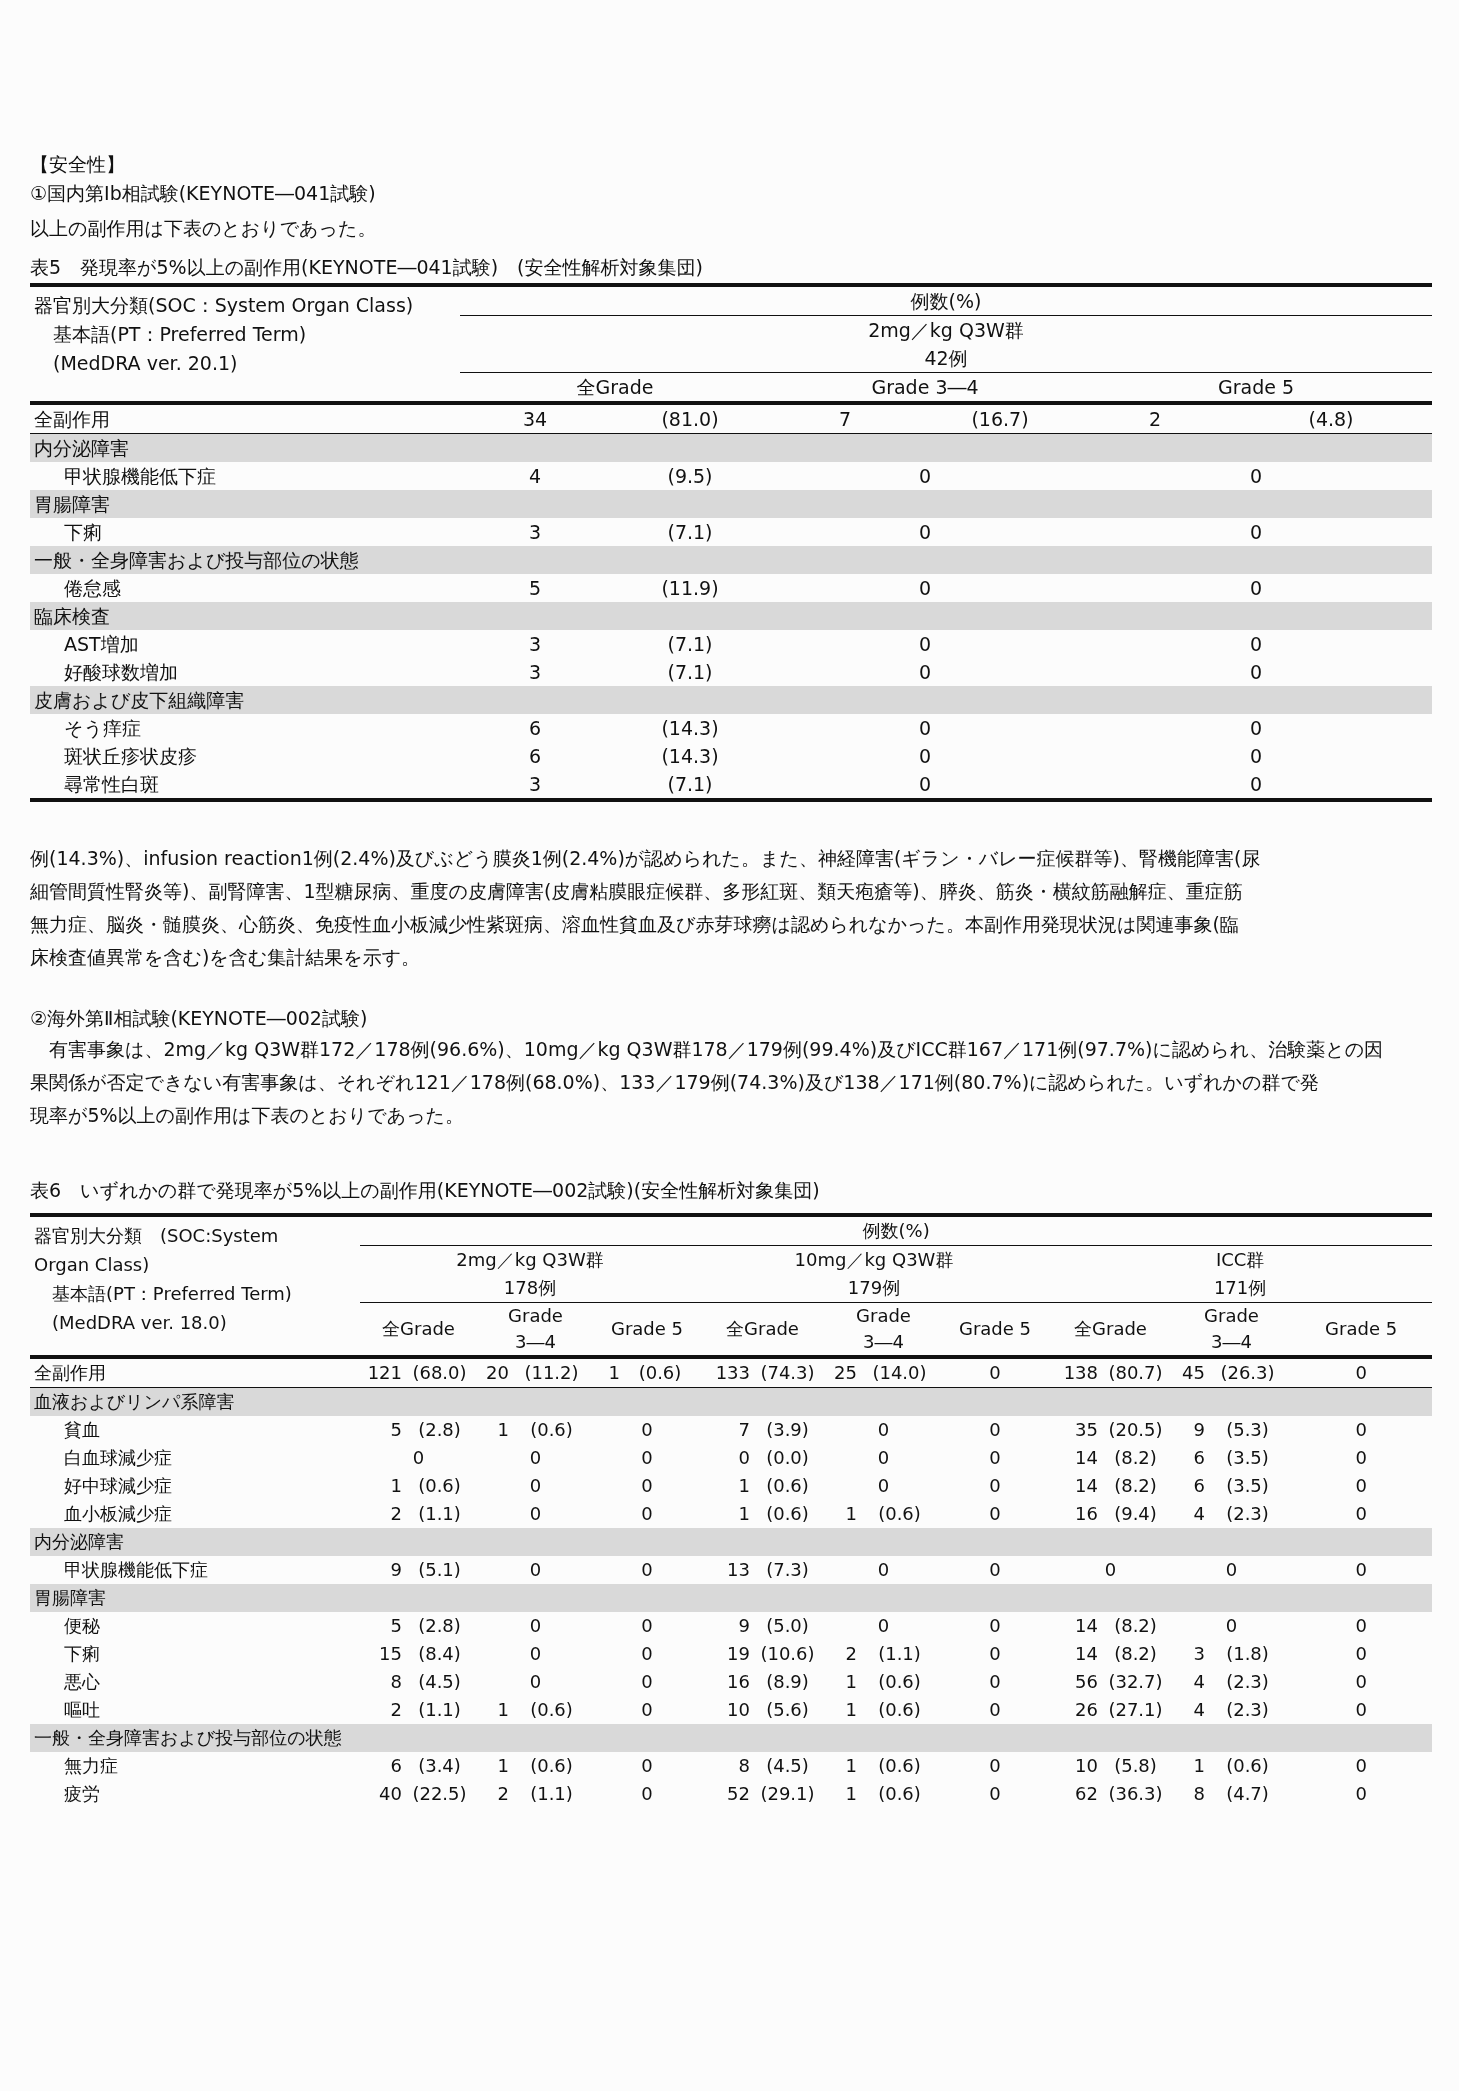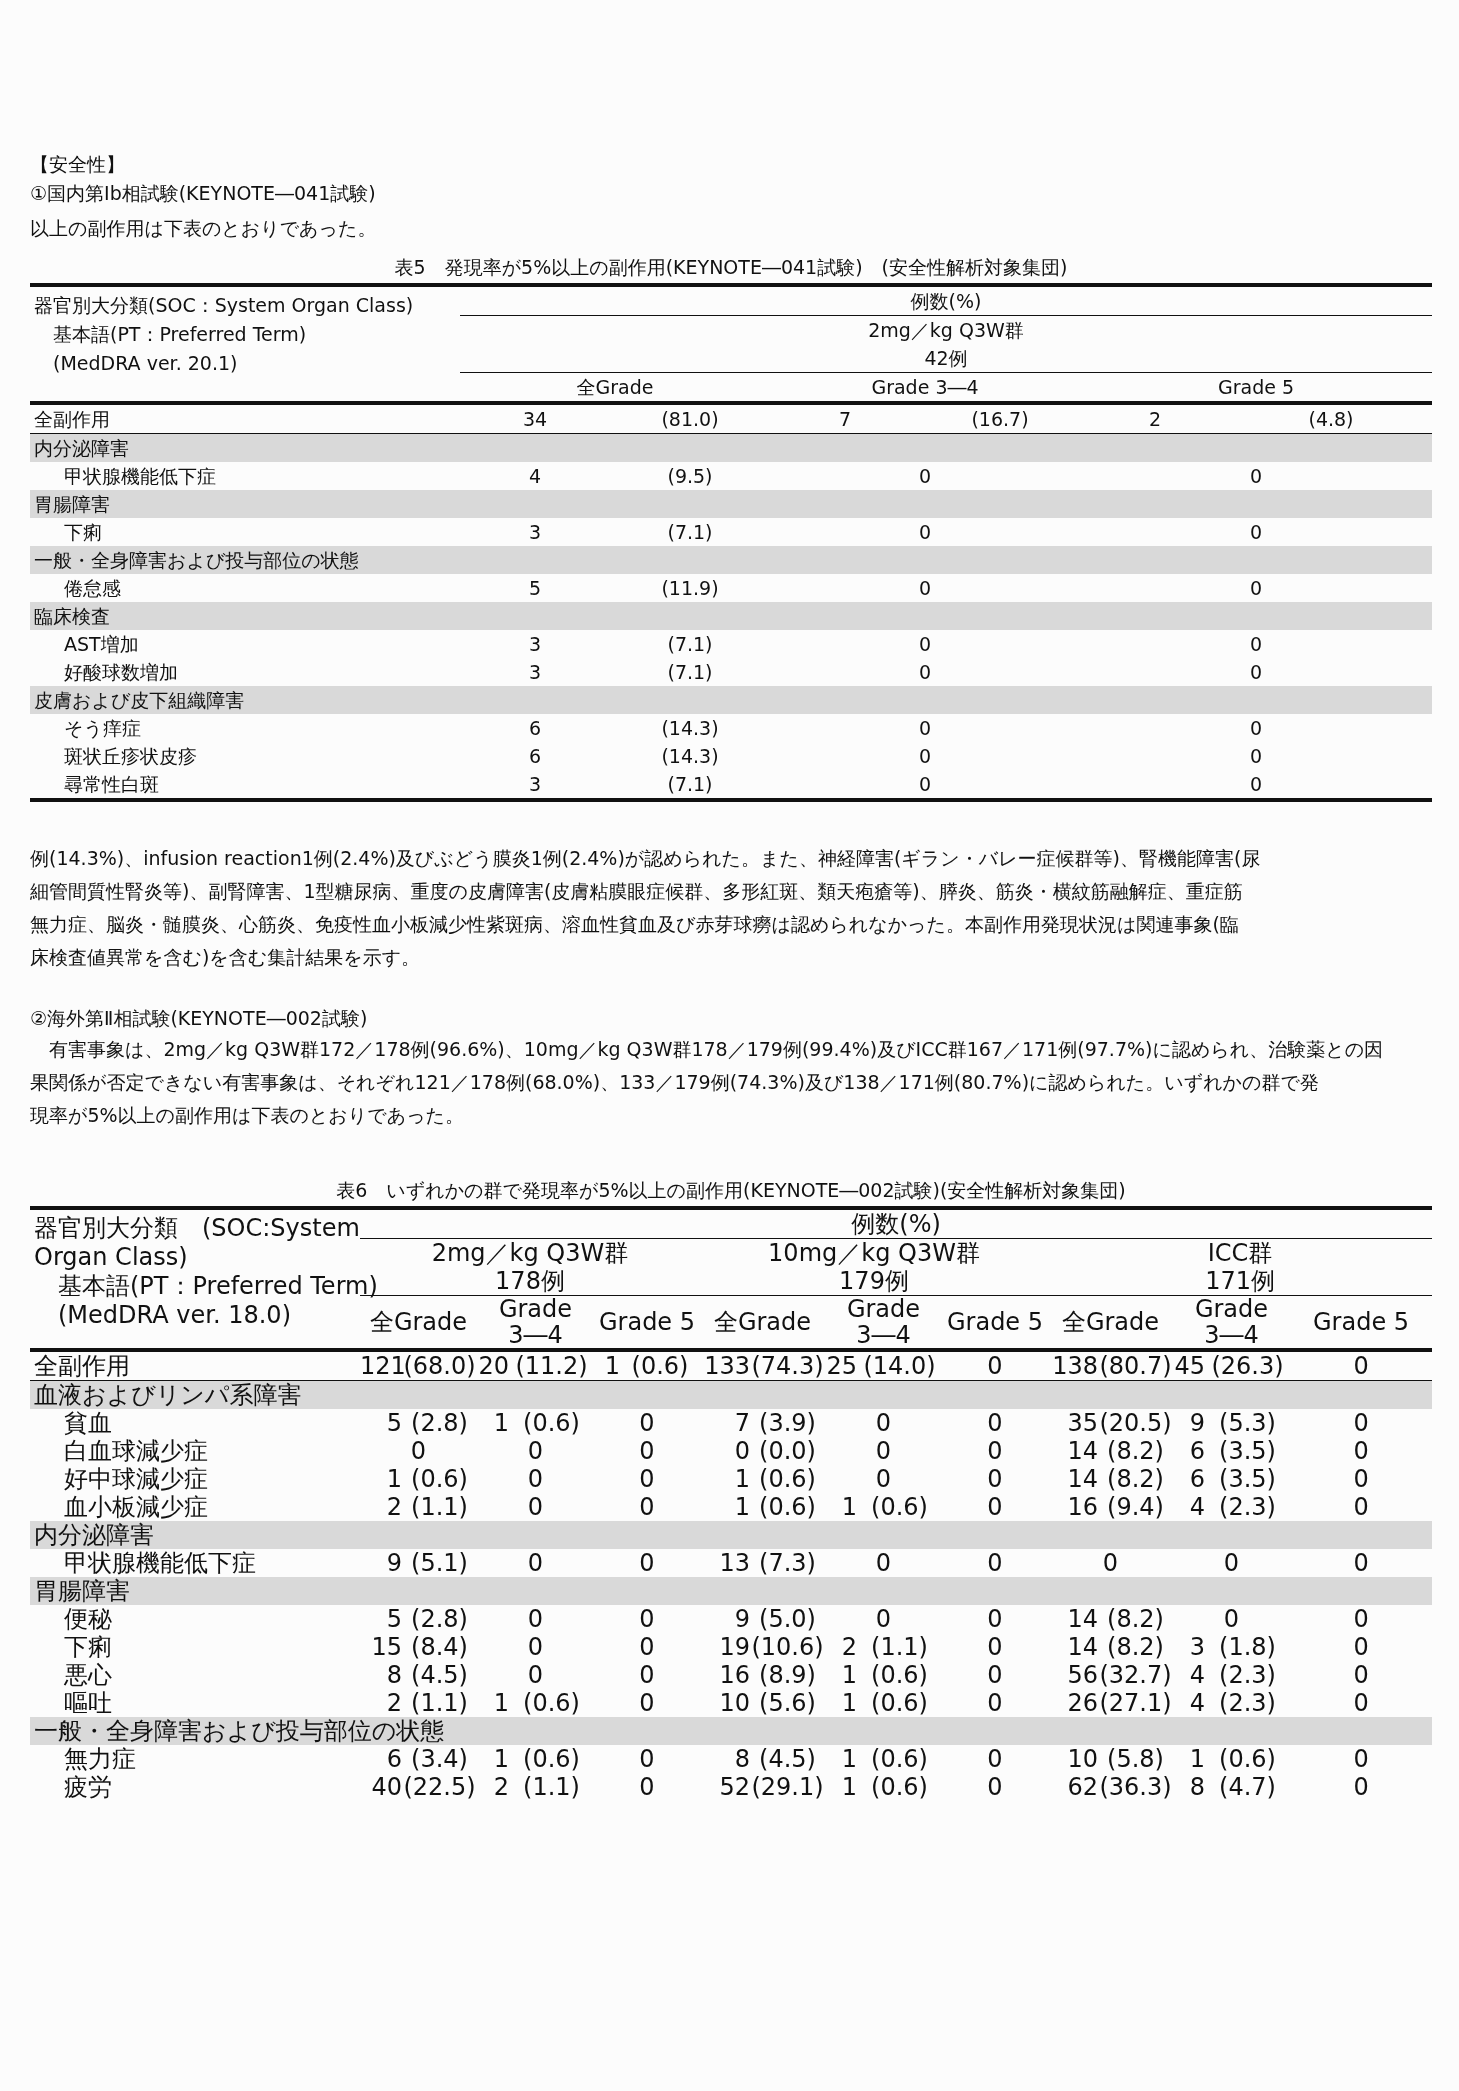--- a/index.html
+++ b/index.html
@@ -5,21 +5,21 @@
   html, body { margin: 0; padding: 0; background: #fcfcfc; }
   body {
     width: 1459px; height: 2091px; position: relative; overflow: hidden;
     font-family: "DejaVu Sans", "Liberation Sans", sans-serif;
     color: #111; font-size: 19px;
   }
   .page { position: absolute; left: 30px; top: 150px; width: 1402px; }
   .line { line-height: 29px; white-space: nowrap; }
   .para { line-height: 33px; text-align: justify; }
   .para .l { white-space: nowrap; display: block; }
-  .caption { text-align: center; line-height: 28px; margin-top: 6px; }
+  .caption { text-align: left; line-height: 28px; margin-top: 6px; }
   table { border-collapse: collapse; width: 100%; table-layout: fixed; }
   td { padding: 0; height: 28px; line-height: 28px; white-space: nowrap; }
   .thick-top { border-top: 4px solid #111; }
   .thick-bot { border-bottom: 4px solid #111; }
   .thin-top { border-top: 1.5px solid #111; }
   .soc td { background: #d9d9d9; }
   .c { text-align: center; }
   .r { text-align: right; }
   .pt { padding-left: 34px; }
   .socl { padding-left: 4px; }
@@ -163,21 +163,21 @@
   </div>
 
   <div class="line" style="margin-top:30px;">②海外第Ⅱ相試験(KEYNOTE―002試験)</div>
   <div class="para">
     <span class="l">　有害事象は、2mg／kg Q3W群172／178例(96.6%)、10mg／kg Q3W群178／179例(99.4%)及びICC群167／171例(97.7%)に認められ、治験薬との因</span>
     <span class="l">果関係が否定できない有害事象は、それぞれ121／178例(68.0%)、133／179例(74.3%)及び138／171例(80.7%)に認められた。いずれかの群で発</span>
     <span class="l">現率が5%以上の副作用は下表のとおりであった。</span>
   </div>
 
   <div class="caption" style="margin-top:44px;">表6　いずれかの群で発現率が5%以上の副作用(KEYNOTE―002試験)(安全性解析対象集団)</div>
-  <table id="t6" style="margin-top:2px; font-size:24px;">
+  <table id="t6" style="margin-top:9px; font-size:18px;">
     <colgroup>
       <col style="width:330px">
       <col style="width:42px">
         <col style="width:75px">
         <col style="width:32px">
         <col style="width:85px">
         <col style="width:26px">
         <col style="width:80px">
       <col style="width:50px">
         <col style="width:75px">

